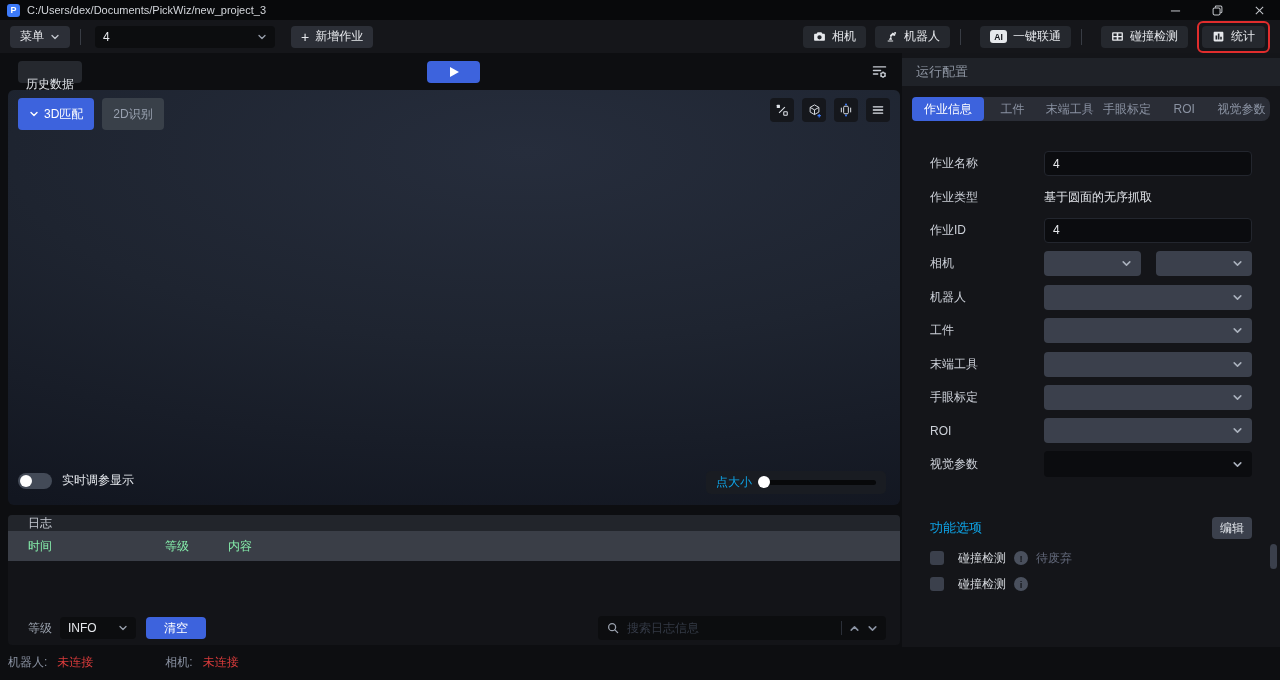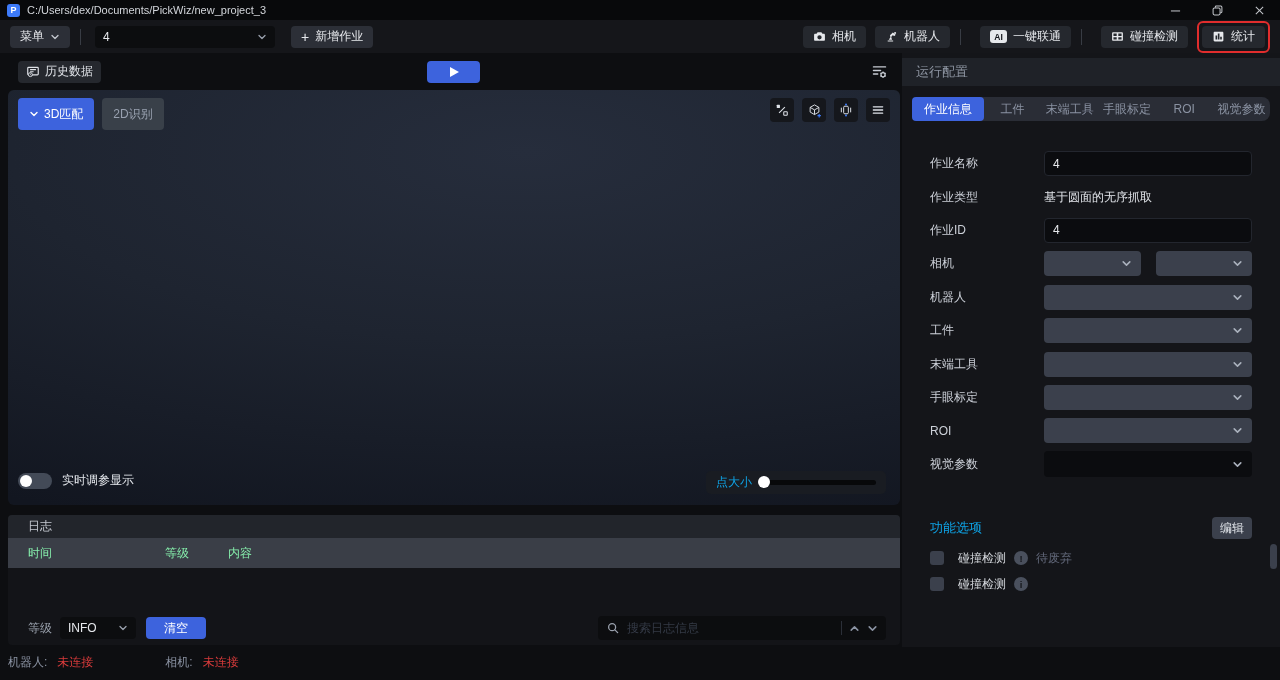--- a/index.html
+++ b/index.html
@@ -24,21 +24,21 @@
   .tb-right { margin-left:auto; display:flex; align-items:center; }
   .tb-right .tb-btn { margin-left:9px; }
   .plus-glyph { font-size:14px; color:#e6e8ec; line-height:1; }
   .ai-badge { width:17px; height:13px; border-radius:3px; background:#e7e9ec; color:#17191e; font-size:8.5px; font-weight:bold; display:flex; align-items:center; justify-content:center; }
   .stats-highlight { border:2px solid #e12d2d; border-radius:6px; padding:3px; margin-left:9px; }
   .stats-highlight .tb-btn { margin-left:0; }
 
   
   .left-col { position:absolute; left:8px; top:53px; width:892px; height:627px; display:flex; flex-direction:column; }
   .vp-header { position:relative; height:37px; display:flex; align-items:center; }
-  .history-btn { height:22px; display:flex; align-items:center; gap:5px; padding:0 8px; border-radius:4px; background:#25282e; color:#dfe2e7; margin-left:10px; }
+  .history-btn { height:22px; display:flex; align-items:center; gap:15px; padding:0 8px; border-radius:4px; background:#25282e; color:#dfe2e7; margin-left:10px;flex-direction:column; }
   .play-btn { position:absolute; left:419px; top:8px; width:53px; height:22px; background:#3d63dd; border-radius:4px; display:flex; align-items:center; justify-content:center; }
   .play-tri { width:0; height:0; border-left:9px solid #fff; border-top:5.5px solid transparent; border-bottom:5.5px solid transparent; margin-left:2px; }
   .listgear-btn { margin-left:auto; margin-right:12px; color:#c7ccd4; display:flex; }
 
   .viewport { position:relative; height:415px; border-radius:6px; background:radial-gradient(120% 95% at 58% 15%, #262d3c 0%, #1e2430 48%, #121620 100%); }
   .vp-tabs { position:absolute; left:10px; top:8px; display:flex; gap:8px; }
   .vp-tab { height:32px; border-radius:4px; display:flex; align-items:center; gap:5px; padding:0 11px; }
   .vp-tab.active { background:#3d63dd; color:#fff; }
   .vp-tab.inactive { background:#394049; color:#98a0af; }
   .vp-tools { position:absolute; right:10px; top:8px; display:flex; gap:8px; }
@@ -46,21 +46,21 @@
   .vp-toggle { position:absolute; left:10px; bottom:16px; display:flex; align-items:center; gap:10px; color:#e3e6eb; }
   .switch { width:34px; height:16px; border-radius:8px; background:#434a57; position:relative; }
   .switch .knob { position:absolute; left:2px; top:2px; width:12px; height:12px; border-radius:50%; background:#fff; }
   .pointsize { position:absolute; right:14px; bottom:11px; width:180px; height:23px; background:#191c22; border-radius:5px; display:flex; align-items:center; padding:0 10px; gap:8px; }
   .pointsize .ps-label { color:#0ea5e9; }
   .slider { position:relative; flex:1; height:5px; background:#07080a; border-radius:3px; }
   .slider .knob { position:absolute; left:-2px; top:-4px; width:12px; height:12px; border-radius:50%; background:#fff; }
 
   
   .log-panel { margin-top:10px; height:130px; background:#131418; border-radius:4px; display:flex; flex-direction:column; overflow:hidden; }
-  .log-title { height:23px; background:#22252b; display:flex; align-items:center; padding-left:20px; color:#c6cad2; }
+  .log-title { height:16px; background:#22252b; display:flex; align-items:center; padding-left:20px; color:#c6cad2; }
   .log-thead { height:30px; background:#3a3e47; display:flex; align-items:center; padding-left:20px; color:#86efac; }
   .log-th-time { width:137px; }
   .log-th-level { width:63px; }
   .log-body { flex:1; }
   .log-controls { height:30px; display:flex; align-items:center; padding:0 14px 4px 20px; }
   .log-level-label { color:#9aa1ad; margin-right:8px; }
   .level-select { width:76px; height:22px; background:#0c0d0f; border-radius:4px; display:flex; align-items:center; padding:0 8px; color:#e6e8ec; }
   .level-select .chev { margin-left:auto; color:#9aa1ad; }
   .clear-btn { width:60px; height:22px; margin-left:10px; background:#3d63dd; border-radius:4px; color:#fff; display:flex; align-items:center; justify-content:center; }
   .search-box { margin-left:auto; width:288px; height:24px; background:#0c0d0f; border-radius:4px; display:flex; align-items:center; padding:0 8px; gap:7px;justify-content:flex-end; }

